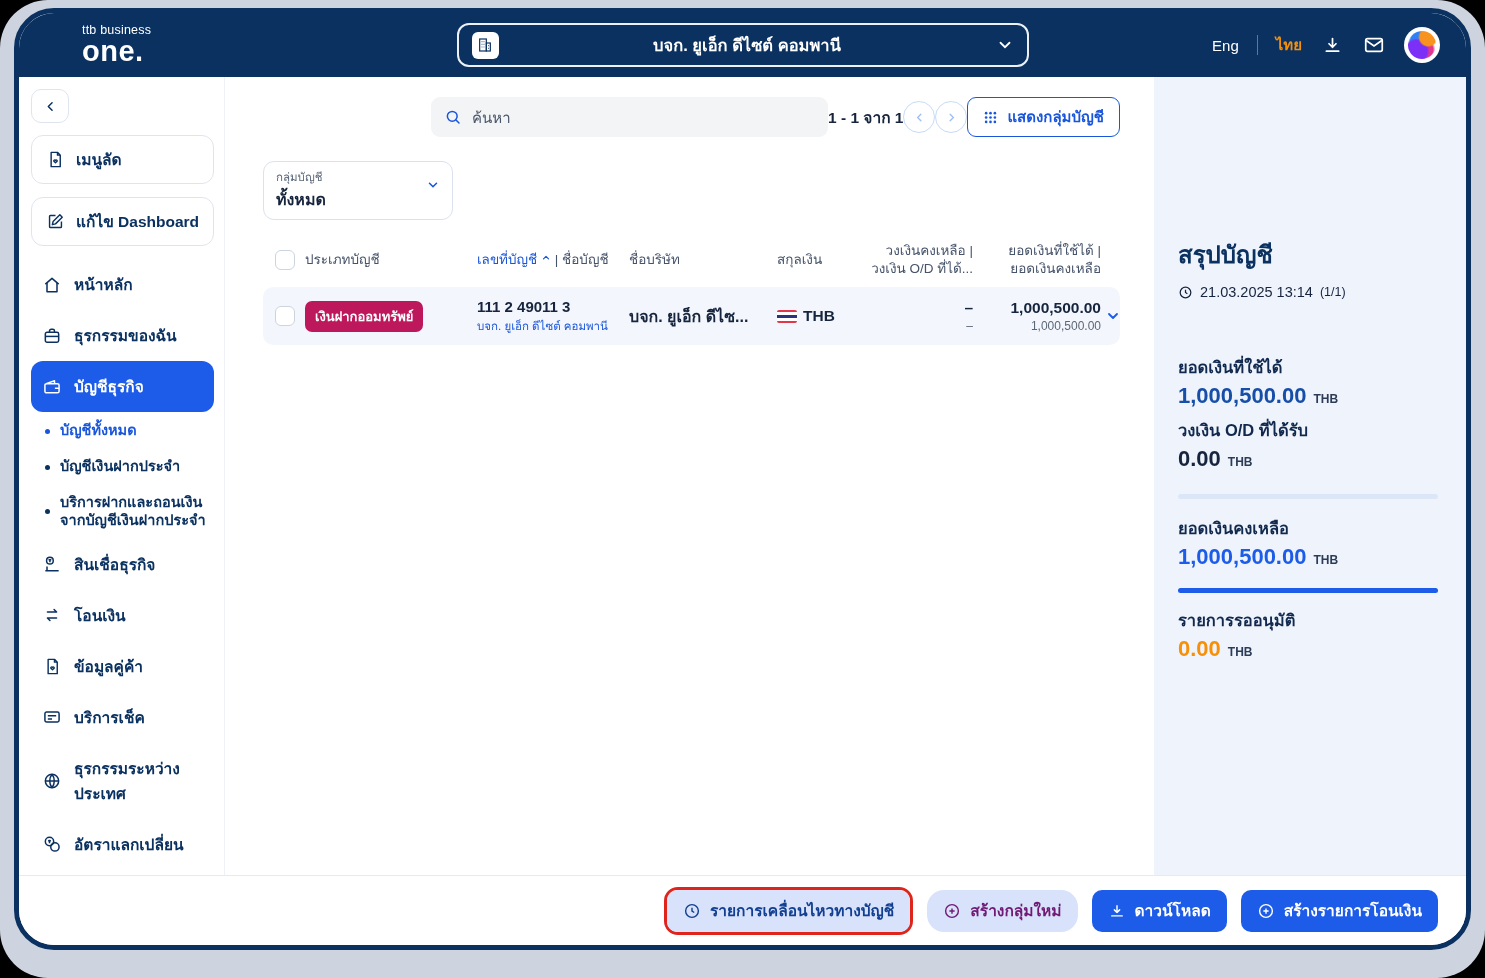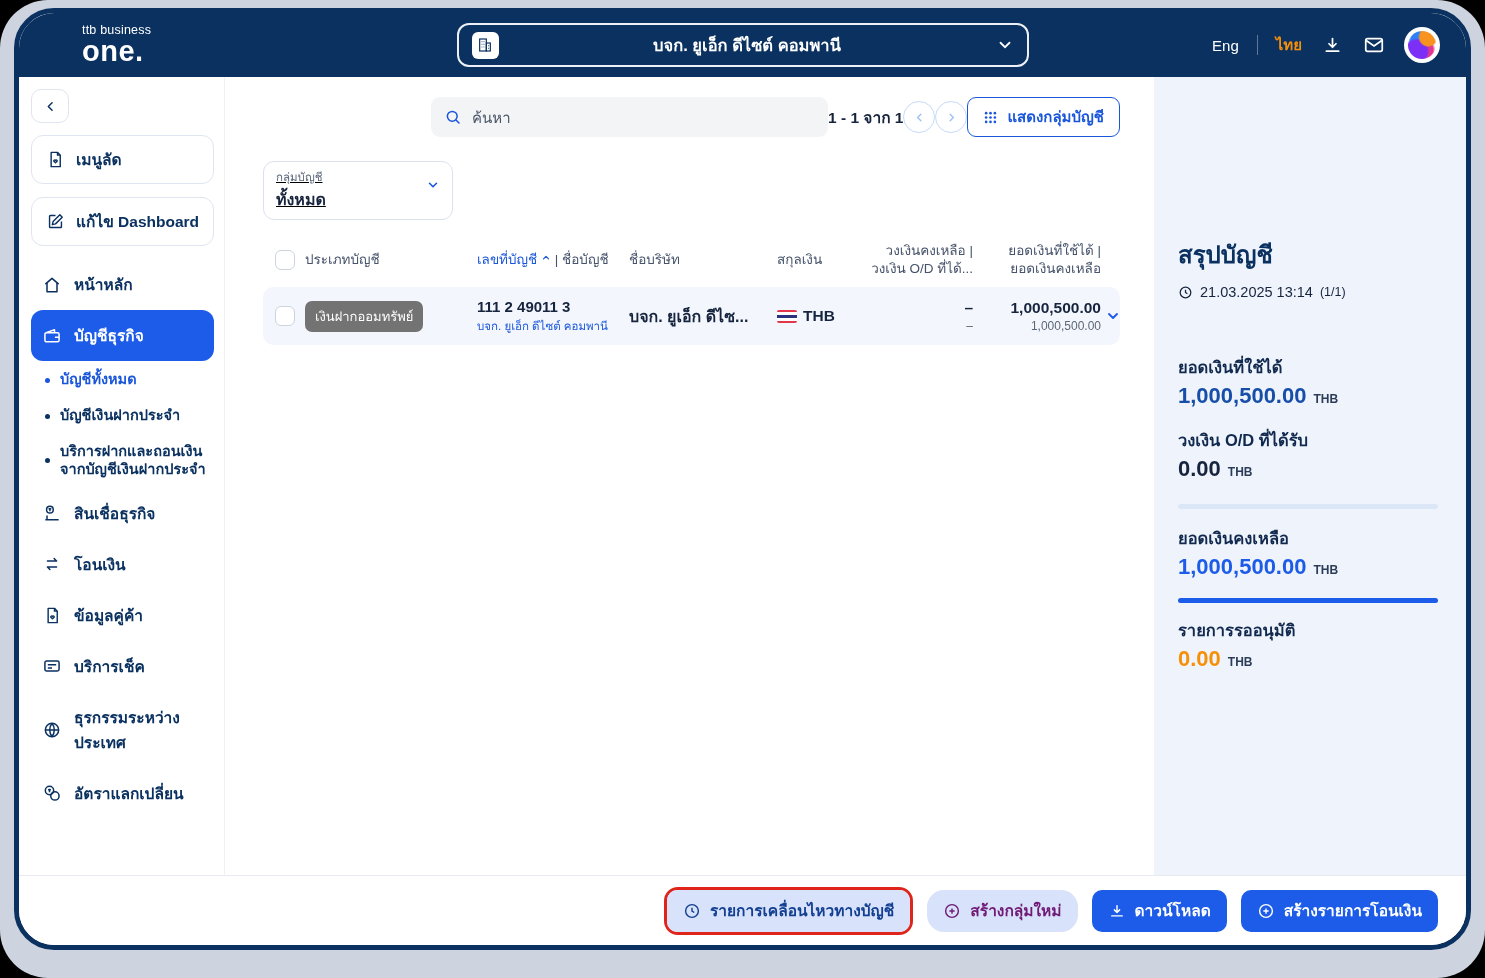--- a/index.html
+++ b/index.html
@@ -57,33 +57,33 @@
   .search-box input { border:none; outline:none; background:transparent; font-size:15px; width:100%; color:#333;
        font-family:"Liberation Sans","DejaVu Sans",sans-serif; }
   .search-box input::placeholder { color:#4a5568; }
   .pagination { font-size:15.5px; font-weight:700; color:#16243d; white-space:nowrap; }
   .page-btn { width:32px; height:32px; border-radius:50%; border:1.5px solid #c7dbf8; background:#fff; color:#9fc0f5;
        display:grid; place-items:center; cursor:pointer; flex:none; }
   .groups-btn { height:40px; border:1.5px solid #1a56db; border-radius:9px; background:#fff; color:#1a56db;
        font-size:15px; font-weight:700; display:flex; align-items:center; gap:9px; padding:0 15px; cursor:pointer; white-space:nowrap; }
 
   .filter { margin:24px 0 0 18px; width:190px; border:1.5px solid #dbe2ee; border-radius:11px; padding:6px 12px 7px;
-       position:relative; cursor:pointer; background:#fff;text-decoration:underline; }
+       position:relative; cursor:pointer; background:#fff; }
   .filter-label { font-size:11.5px; color:#5a6779; }
   .filter-value { font-size:16px; font-weight:700; color:#16243d; margin-top:1px; }
   .filter-chevron { position:absolute; right:12px; top:16px; color:#1a56db; }
 
   .grid-cols { display:grid; grid-template-columns:42px 172px 152px 148px 84px 112px 128px 24px; align-items:center; }
   .thead { margin:22px 0 10px 18px; color:#46536a; font-size:13.5px; line-height:1.3; }
   .th-right { text-align:right; }
   .sort-link { color:#1a56db; cursor:pointer; }
   .caret-up { display:inline-block; color:#1a56db; font-size:10px; transform:translateY(-1px); }
   .trow { margin-left:18px; background:#f3f7fd; border-radius:10px; height:58px; }
   .checkbox { width:20px; height:20px; border:1.5px solid #ccd4e0; border-radius:6px; background:#fff; cursor:pointer; margin-left:12px; }
-  .badge { display:inline-block; background:#737373; color:#fff; font-size:13px; font-weight:400; padding:5px 10px; border-radius:7px; }
+  .badge { display:inline-block; background:#be185d; color:#fff; font-size:13px; font-weight:700; padding:5px 10px; border-radius:7px; }
   .acct-num { font-size:15px; font-weight:700; color:#16243d; }
   .acct-name { font-size:11.5px; color:#1a56db; margin-top:2px; }
   .company-cell { font-size:16px; font-weight:600; color:#16243d; }
   .currency-cell { display:flex; align-items:center; gap:6px; font-size:15.5px; font-weight:700; color:#16243d; }
   .flag-th { width:20px; height:13px; border-radius:2px;
        background:linear-gradient(180deg,#e2374b 0 18%,#fff 18% 36%,#2a3380 36% 64%,#fff 64% 82%,#e2374b 82% 100%); }
   .num-cell { text-align:right; line-height:1.25; }
   .num-primary { font-size:15.5px; font-weight:700; color:#16243d; }
   .num-secondary { font-size:12px; color:#5c6775; margin-top:2px; }
   .row-chevron { color:#1d5ce8; display:grid; place-items:center; cursor:pointer; }
@@ -94,21 +94,21 @@
   .sum-time { display:flex; align-items:center; gap:7px; margin-top:10px; color:#16243d; font-size:14.5px; }
   .sum-page { font-size:12.5px; }
   .sum-label { font-size:16.5px; font-weight:600; color:#11294e; }
   .sum-value-row { display:flex; align-items:baseline; gap:7px; margin-top:3px; }
   .sum-value { font-size:22px; font-weight:800; }
   .v-available { color:#174ea8; }
   .v-od { color:#16243d; }
   .v-remaining { color:#1d5ce8; }
   .v-pending { color:#f79009; }
   .sum-cur { font-size:12px; font-weight:700; color:#2c3c57; }
-  .blk-1 { margin-top:54px; } .blk { margin-top:18px; }
+  .blk-1 { margin-top:54px; } .blk { margin-top:8px; }
   .divider-light { height:5px; border-radius:3px; background:#dbe7f7; margin:22px 0 16px; }
   .divider-strong { height:5px; border-radius:3px; background:#1d5ce8; margin:18px 0 14px; }
 
   
   .actionbar { height:70px; flex:none; border-top:1px solid #e7eaf0; display:flex; align-items:center; justify-content:flex-end;
        gap:14px; padding-right:28px; background:#fff; }
   .btn { height:42px; border:none; border-radius:10px; font-size:15.5px; font-weight:700; display:flex; align-items:center;
        gap:9px; padding:0 16px; cursor:pointer; font-family:"Liberation Sans","DejaVu Sans",sans-serif; white-space:nowrap; }
   .btn.light { background:#d8e2fb; color:#123f91; }
   .btn.solid { background:#1d5ce8; color:#fff; }
@@ -199,20 +199,30 @@
         <div class="nav-item">
           <span class="nav-icon">
             <svg width="20" height="20" viewBox="0 0 24 24" fill="none" stroke="#0a3160" stroke-width="1.8" stroke-linejoin="round">
                 <path d="M4 11l8-7 8 7"></path>
                 <path d="M6 9.5V20h12V9.5"></path>
               </svg>
           </span>
           <span>หน้าหลัก</span>
         </div>
 
+        <div class="nav-item">
+          <span class="nav-icon">
+            <svg width="20" height="20" viewBox="0 0 24 24" fill="none" stroke="#0a3160" stroke-width="1.8" stroke-linejoin="round">
+              <rect x="4" y="7.5" width="16" height="12" rx="2"></rect>
+                <path d="M9 7.5V6a2 2 0 0 1 2-2h2a2 2 0 0 1 2 2v1.5"></path>
+                <path d="M4 12.5h16"></path>
+            </svg>
+          </span>
+          <span>ธุรกรรมของฉัน</span>
+        </div>
 
         <div class="nav-item active">
           <span class="nav-icon">
             <svg width="20" height="20" viewBox="0 0 24 24" fill="none" stroke="#fff" stroke-width="1.8" stroke-linejoin="round">
               <path d="M5 8l10-3.5V8"></path>
                 <rect x="3.5" y="8" width="17" height="11" rx="2"></rect>
                 <path d="M15.5 13.5h5"></path>
             </svg>
           </span>
           <span>บัญชีธุรกิจ</span>

